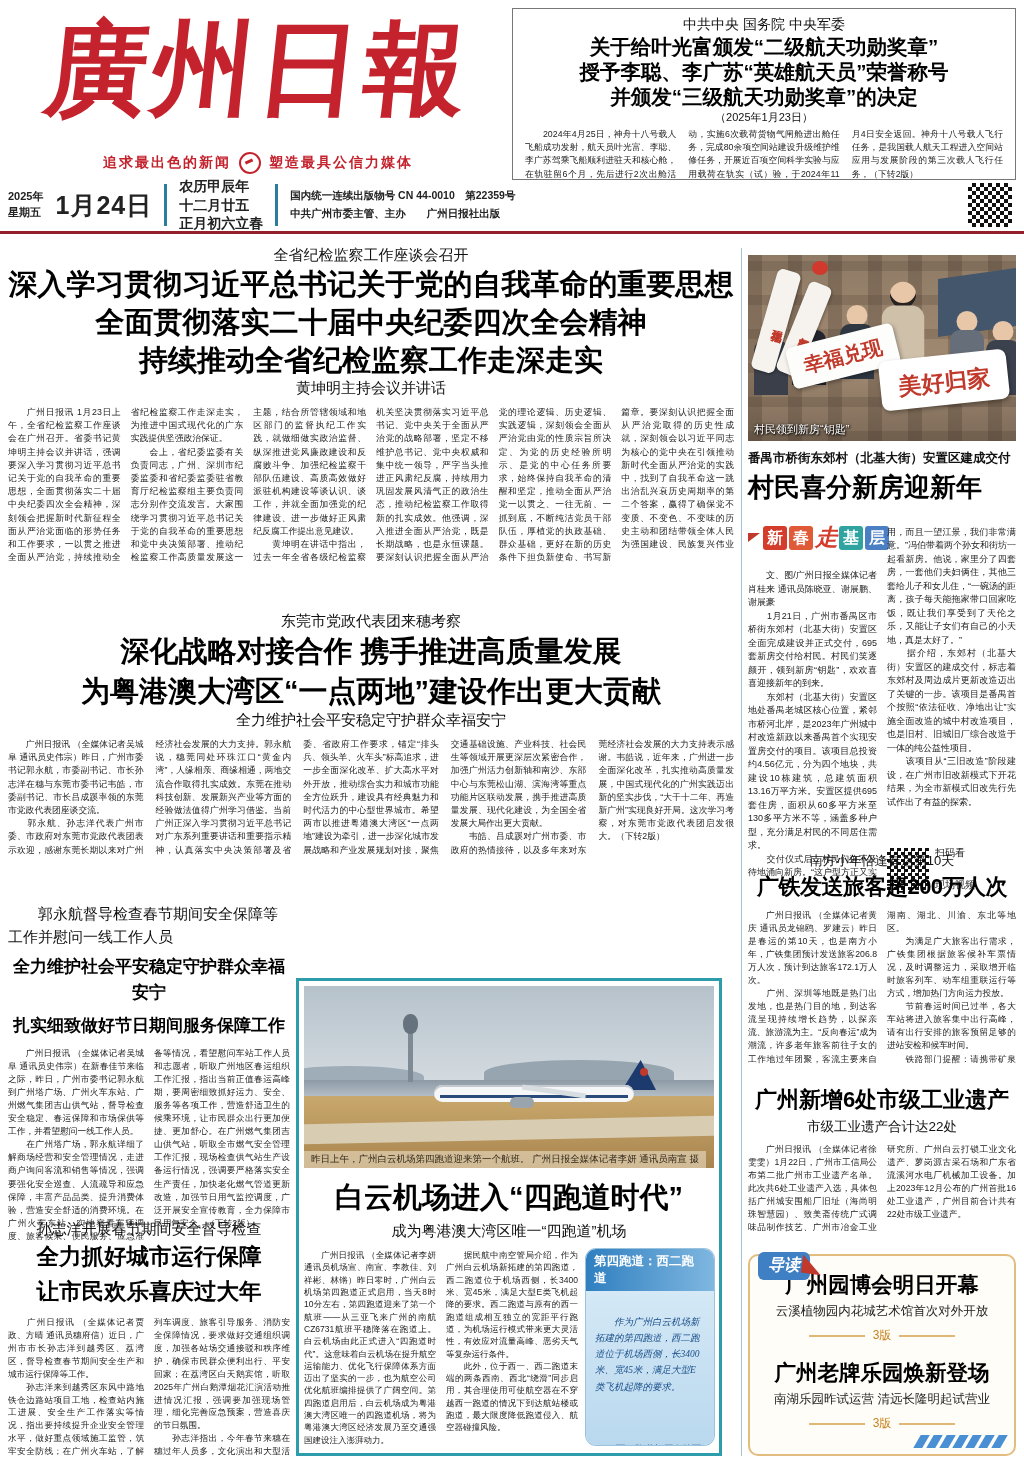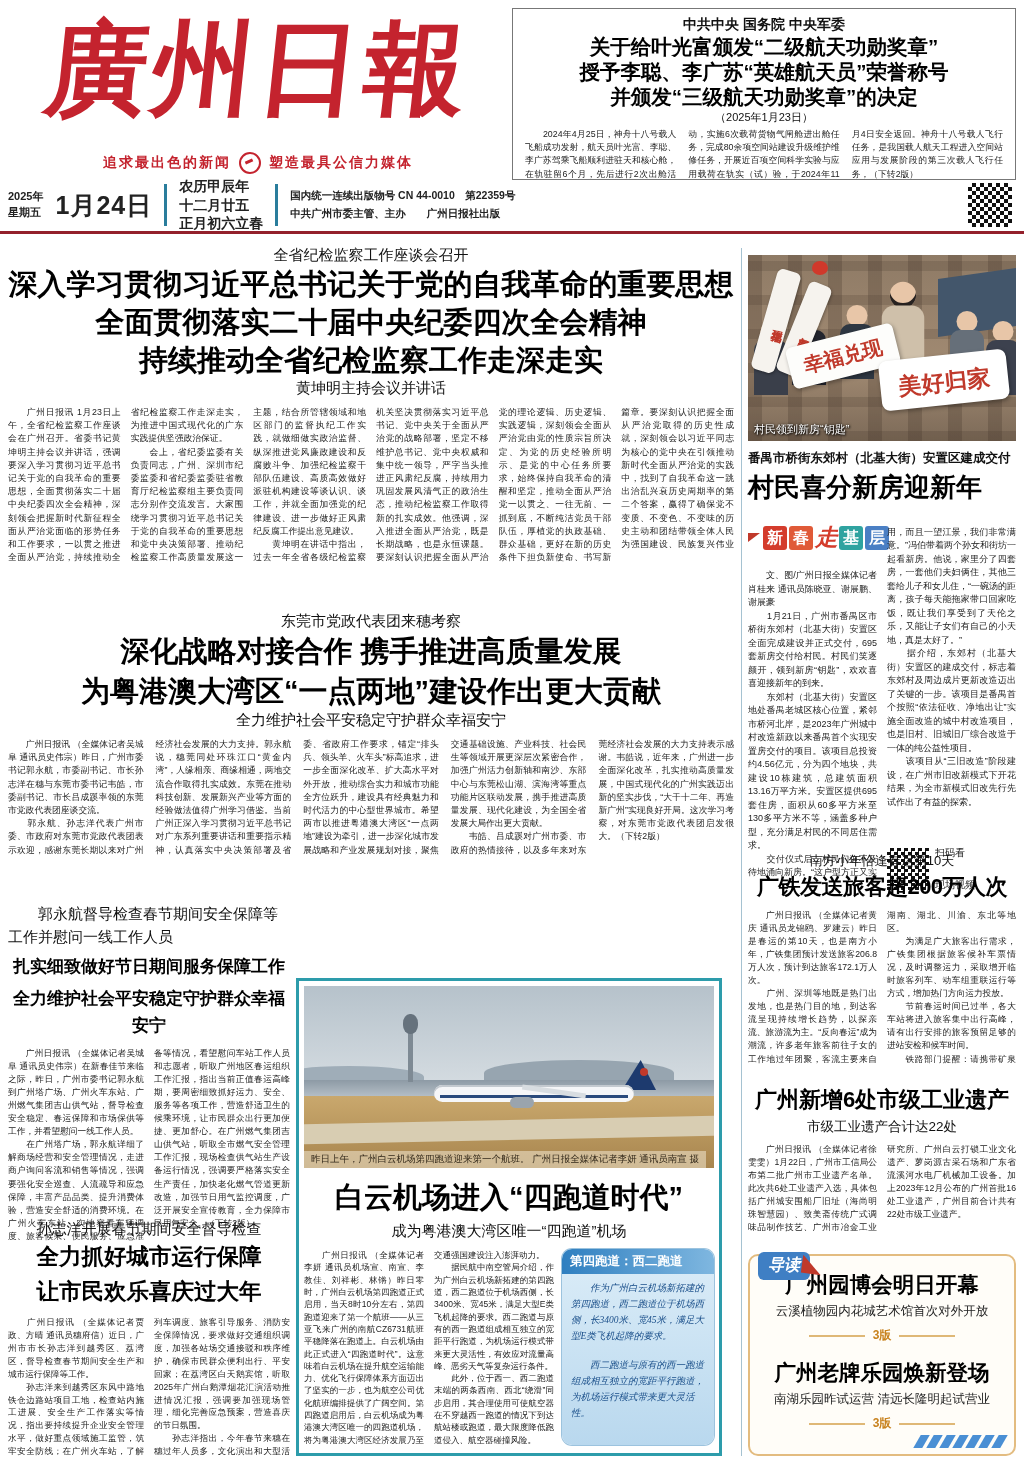--- a/index.html
+++ b/index.html
@@ -27,21 +27,21 @@
   .qr-small{width:42px;height:42px;flex:none;background:
       conic-gradient(#111 25%,#fff 0 50%,#111 0 75%,#fff 0) 0 0 / 7px 7px;
       outline:2px solid #fff;box-shadow:0 0 0 1px #999;}
   .dl-qr{margin-left:auto;margin-right:4px;}
 
   .rule-red{position:absolute;left:0;top:231px;width:1024px;height:3px;background:#93202b;}
   .v-divider{position:absolute;left:741px;top:248px;width:1px;height:1208px;background:#a5c2d1;}
 
   
   .space-box{position:absolute;left:512px;top:8px;width:504px;height:172px;border:1px solid #777;box-sizing:border-box;padding:7px 12px 5px;}
-  .space-kicker{font-size:14px;font-weight:bold;text-align:center;color:#111;}
+  .space-kicker{font-size:14px;font-weight:normal;text-align:center;color:#111;}
   .space-title{font-size:20.5px;font-weight:bold;text-align:center;line-height:25px;color:#000;}
   .space-date{font-size:11px;text-align:center;line-height:16px;color:#111;}
   .space-body{margin-top:3px;column-count:3;column-gap:12px;column-fill:auto;height:56px;
     font-size:8.8px;line-height:1.45;text-align:justify;color:#222;overflow:hidden;}
 
   
   .kicker{font-size:15px;text-align:center;color:#111;}
   .headline{font-weight:bold;text-align:center;color:#000;font-family:"Liberation Sans",sans-serif;}
   .byline{font-size:15px;text-align:center;color:#111;}
   .bodytext{font-size:8.8px;line-height:1.5;text-align:justify;color:#222;white-space:pre-line;overflow:hidden;}
@@ -80,23 +80,23 @@
   .plane-stripe{position:absolute;left:6px;bottom:12px;width:188px;height:3px;background:#2a4a7c;}
   .plane-tail{position:absolute;right:-2px;bottom:20px;width:34px;height:30px;background:#1d3a6e;clip-path:polygon(55% 0,100% 100%,0 100%);}
   .plane-taildot{position:absolute;right:6px;bottom:34px;width:8px;height:8px;border-radius:50%;background:#c0392b;}
   .plane-engine{position:absolute;left:76px;bottom:2px;width:24px;height:11px;background:#9aa4ad;border-radius:6px;}
   .plane-wing{position:absolute;left:88px;bottom:16px;width:64px;height:5px;background:#d8dde1;transform:rotate(8deg);}
   .air-caption{position:absolute;left:0;right:8px;bottom:0;padding:2px 6px;font-size:9.5px;color:#33291a;background:rgba(240,231,210,0.55);text-align:center;}
   .air-title{font-size:29px;font-weight:bold;text-align:center;margin-top:10px;color:#000;}
   .air-sub{font-size:15px;text-align:center;margin-top:4px;color:#111;}
   .air-content{display:flex;margin-top:8px;gap:8px;}
   .air-body{flex:1;column-count:2;column-gap:10px;column-fill:auto;height:208px;font-size:8.5px;line-height:1.45;text-align:justify;color:#222;white-space:pre-line;overflow:hidden;}
-  .air-sidebox{width:152px;flex:none;background:linear-gradient(180deg,#dcedf8,#b9d8ee);border-radius:10px;height:196px;overflow:hidden;box-shadow:0 0 0 1px #9cc3de;}
+  .air-sidebox{width:128px;flex:none;background:linear-gradient(180deg,#dcedf8,#b9d8ee);border-radius:10px;height:196px;overflow:hidden;box-shadow:0 0 0 1px #9cc3de;}
   .air-sidebox-header{background:linear-gradient(90deg,#2f7fc0,#7fb7e0);color:#fff;font-weight:bold;font-size:12.5px;padding:4px 8px;}
-  .air-sidebox-text{padding:6px 9px;font-size:9.5px;line-height:1.7;font-style:italic;color:#1a4f8a;font-family:"Liberation Serif",serif;white-space:pre-line;}
+  .air-sidebox-text{padding:23px 9px;font-size:9.5px;line-height:1.7;font-style:italic;color:#1a4f8a;font-family:"Liberation Serif",serif;white-space:pre-line;}
 
   
   .photo-village{position:absolute;left:748px;top:255px;width:268px;height:186px;overflow:hidden;background:linear-gradient(#8f7b66,#a18a72 60%,#7c6a58);}
   .pv-windows{position:absolute;inset:0;background:
      repeating-linear-gradient(90deg,rgba(58,44,34,0.30) 0 14px,transparent 14px 40px),
      repeating-linear-gradient(0deg,rgba(58,44,34,0.22) 0 10px,transparent 10px 34px);opacity:.8;}
   .pv-canopy{position:absolute;right:-8px;top:18px;width:86px;height:58px;background:#43566b;transform:skewY(-8deg);}
   .pv-lantern{position:absolute;left:64px;top:6px;width:16px;height:14px;border-radius:50%;background:#d0392b;}
   .person{position:absolute;width:34px;height:74px;}
   .person::before{content:"";position:absolute;top:0;left:50%;transform:translateX(-50%);width:21px;height:21px;border-radius:50%;background:#e8c6a8;}
@@ -135,21 +135,21 @@
 
   .guide{position:absolute;left:748px;top:1254px;width:268px;height:202px;border:2px solid #e3bc80;border-radius:10px;box-sizing:border-box;background:#fffdf8;}
   .guide-badge{position:absolute;left:8px;top:-4px;background:#3f7fc4;color:#fff;font-weight:bold;font-style:italic;
      font-size:16px;padding:3px 10px 4px;border-radius:6px;font-family:"Liberation Serif",serif;}
   .guide-badge::after{content:"";position:absolute;right:-12px;top:4px;width:0;height:0;border-bottom:18px solid #c0392b;border-right:20px solid transparent;transform:rotate(8deg);}
   .guide-item{text-align:center;margin-top:14px;}
   .guide-item .g-title{font-size:21.5px;font-weight:bold;color:#000;}
   .guide-item .g-sub{font-size:12.5px;color:#222;margin-top:4px;}
   .g-pagerow{display:flex;align-items:center;justify-content:center;gap:8px;margin-top:7px;}
   .g-line{width:56px;height:2px;background:#dfb877;}
-  .g-page{font-size:12px;font-weight:bold;color:#c8821e;}
+  .g-page{font-size:12px;font-weight:normal;color:#c8821e;}
   .g-stripes{position:absolute;right:10px;bottom:6px;display:flex;gap:4px;}
   .g-stripe{width:9px;height:13px;background:#4a8fd4;transform:skewX(-30deg);}
 </style>
 </head>
 <body>
 
 <div class="page">
 
   <div class="brand">廣州日報</div>
   <div class="tagline">
@@ -207,22 +207,22 @@
     <div class="headline">为粤港澳大湾区“一点两地”建设作出更大贡献</div>
     <div class="byline">全力维护社会平安稳定守护群众幸福安宁</div>
     <div class="bodytext">　　广州日报讯 （全媒体记者吴城阜 通讯员史伟宗）昨日，广州市委书记郭永航，市委副书记、市长孙志洋在穗与东莞市委书记韦皓，市委副书记、市长吕成蹊率领的东莞市党政代表团座谈交流。
 　　郭永航、孙志洋代表广州市委、市政府对东莞市党政代表团表示欢迎，感谢东莞长期以来对广州经济社会发展的大力支持。郭永航说，穗莞同处环珠江口“黄金内湾”，人缘相亲、商缘相通，两地交流合作取得扎实成效。东莞在推动科技创新、发展新兴产业等方面的经验做法值得广州学习借鉴。当前广州正深入学习贯彻习近平总书记对广东系列重要讲话和重要指示精神，认真落实中央决策部署及省委、省政府工作要求，锚定“排头兵、领头羊、火车头”标高追求，进一步全面深化改革、扩大高水平对外开放，推动综合实力和城市功能全方位跃升，建设具有经典魅力和时代活力的中心型世界城市。希望两市以推进粤港澳大湾区“一点两地”建设为牵引，进一步深化城市发展战略和产业发展规划对接，聚焦交通基础设施、产业科技、社会民生等领域开展更深层次紧密合作，加强广州活力创新轴和南沙、东部中心与东莞松山湖、滨海湾等重点功能片区联动发展，携手推进高质量发展、现代化建设，为全国全省发展大局作出更大贡献。
 　　韦皓、吕成蹊对广州市委、市政府的热情接待，以及多年来对东莞经济社会发展的大力支持表示感谢。韦皓说，近年来，广州进一步全面深化改革，扎实推动高质量发展，中国式现代化的广州实践迈出新的坚实步伐，“大干十二年、再造新广州”实现良好开局。这次学习考察，对东莞市党政代表团启发很大。（下转2版）</div>
   </div>
 
   <div class="guo-article">
     <div class="guo-kicker">　　郭永航督导检查春节期间安全保障等
 工作并慰问一线工作人员</div>
+    <div class="headline">全力维护社会平安稳定守护群众幸福安宁</div>
     <div class="headline">扎实细致做好节日期间服务保障工作</div>
-    <div class="headline">全力维护社会平安稳定守护群众幸福安宁</div>
     <div class="bodytext">　　广州日报讯 （全媒体记者吴城阜 通讯员史伟宗）在新春佳节来临之际，昨日，广州市委书记郭永航到广州塔广场、广州火车东站、广州燃气集团吉山供气站，督导检查安全稳定、春运保障和市场保供等工作，并看望慰问一线工作人员。
 　　在广州塔广场，郭永航详细了解商场经营和安全管理情况，走进商户询问客流和销售等情况，强调要强化安全巡查、人流疏导和应急保障，丰富产品品类、提升消费体验，营造安全舒适的消费环境。在广州火车东站，实地察看车辆调度、旅客候乘、便民服务、应急准备等情况，看望慰问车站工作人员和志愿者，听取广州地区春运组织工作汇报，指出当前正值春运高峰期，要周密细致抓好运力、安全、服务等各项工作，营造舒适卫生的候乘环境，让市民群众出行更加便捷、更加舒心。在广州燃气集团吉山供气站，听取全市燃气安全管理工作汇报，现场检查供气站生产设备运行情况，强调要严格落实安全生产责任，加快老化燃气管道更新改造，加强节日用气监控调度，广泛开展安全宣传教育，全力保障市民用气安全。（下转2版）</div>
   </div>
 
   <div class="sun-article">
     <div class="kicker">孙志洋开展春节期间安全督导检查</div>
     <div class="headline">全力抓好城市运行保障</div>
     <div class="headline">让市民欢乐喜庆过大年</div>
     <div class="bodytext">　　广州日报讯 （全媒体记者贾政、方晴 通讯员穗府信）近日，广州市市长孙志洋到越秀区、荔湾区，督导检查春节期间安全生产和城市运行保障等工作。
 　　孙志洋来到越秀区东风中路地铁仓边路站项目工地，检查站内施工进展、安全生产工作落实等情况，指出要持续提升企业安全管理水平，做好重点领域施工监管，筑牢安全防线；在广州火车站，了解列车调度、旅客引导服务、消防安全保障情况，要求做好交通组织调度，加强各站场交通接驳和秩序维护，确保市民群众便利出行、平安回家；在荔湾区白天鹅宾馆，听取2025年广州白鹅潭烟花汇演活动推进情况汇报，强调要加强现场管理，细化完善应急预案，营造喜庆的节日氛围。

